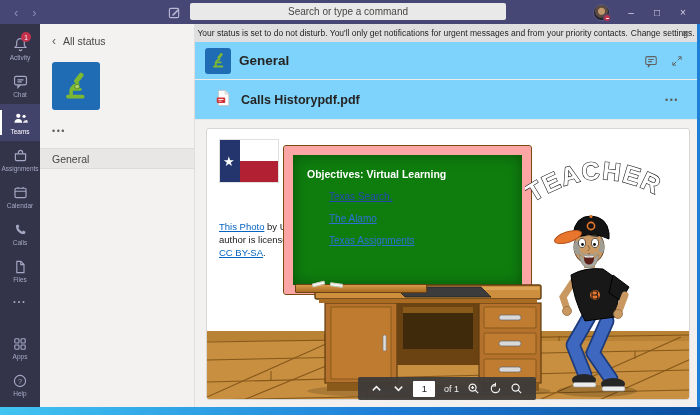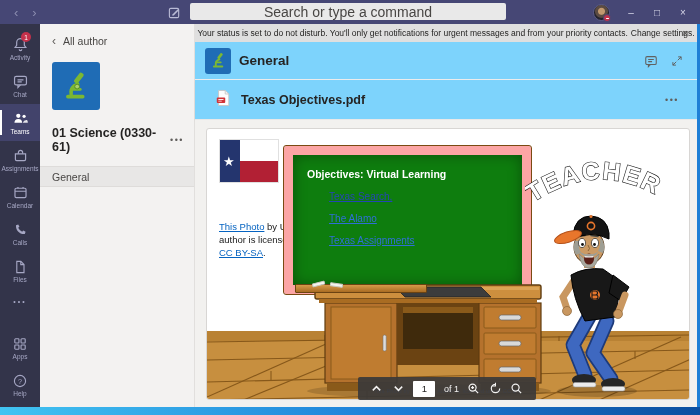--- a/index.html
+++ b/index.html
@@ -4,21 +4,21 @@
 <style>
   html,body{margin:0;padding:0;background:#888;}
   *{box-sizing:border-box;font-family:"Liberation Sans","DejaVu Sans",sans-serif;}
   #app{position:relative;width:700px;height:415px;background:#fff;overflow:hidden;}
 
   
   .titlebar{position:absolute;left:0;top:0;width:700px;height:24px;background:#464775;display:flex;align-items:center;}
   .nav-arrows{margin-left:14px;color:#8b8caf;font-size:13px;letter-spacing:14px;user-select:none;}
   .compose{position:absolute;left:168px;top:5px;color:#b9bad6;}
   .searchbox{position:absolute;left:190px;top:3px;width:316px;height:17px;background:#e9e9e9;border:none;border-radius:2px;
-    font-size:14px;color:#333;text-align:center;outline:none;}
+    font-size:10px;color:#333;text-align:center;outline:none;}
   .searchbox::placeholder{color:#484644;opacity:1;}
   .tb-right{position:absolute;right:6px;top:0;height:24px;display:flex;align-items:center;gap:4px;}
   .avatar{width:17px;height:17px;border-radius:50%;position:relative;margin-right:6px;
     background:radial-gradient(circle at 50% 42%,#c2996f 0 3px,#5b4b42 4px 6px,#23222e 7px);border:1px solid #5a5b85;}
   .dnd{position:absolute;right:-2px;bottom:-2px;width:8px;height:8px;border-radius:50%;background:#c4314b;border:1px solid #464775;}
   .dnd::after{content:"";position:absolute;left:1.5px;top:3px;width:3.5px;height:1.3px;background:#fff;border-radius:1px;}
   .winbtn{width:22px;height:24px;display:flex;align-items:center;justify-content:center;color:#d6d6e8;font-size:10px;cursor:default;}
 
   
   .rail{position:absolute;left:0;top:24px;width:40px;height:383px;background:#33344a;display:flex;flex-direction:column;align-items:stretch;padding-top:6px;}
@@ -219,33 +219,32 @@
             <text x="10" y="13.4" text-anchor="middle" font-size="9" fill="currentColor">?</text>
           </svg>
         </span>
       <span class="lbl">Help</span>
     </div>
   </div>
 
   <div class="panel">
     <div class="back-row">
       <span class="chev">‹</span>
-      <span>All author</span>
+      <span>All status</span>
     </div>
     <div class="team-tile">
       <svg width="34" height="34" viewBox="0 0 24 24">
         <rect x="5" y="18.2" width="13" height="2.6" rx="1.2" fill="#7cb832"></rect>
         <path d="M8.6 18.2c-.6-3.8 1.2-6.6 4.6-7.6" fill="none" stroke="#7cb832" stroke-width="2.4" stroke-linecap="round"></path>
         <rect x="12.2" y="2.2" width="3.4" height="8.4" rx="1.2" fill="#7cb832" transform="rotate(38 14 6.5)"></rect>
         <rect x="7.6" y="13.4" width="8.4" height="2" rx="1" fill="#7cb832"></rect>
         <circle cx="12.8" cy="12.4" r="1.7" fill="#a9d16c" stroke="#5a9020" stroke-width=".7"></circle>
       </svg>
     </div>
     <div class="team-name-row">
-      <span class="team-name">01 Science (0330-61)</span>
       <span class="mini-dots">•••</span>
     </div>
     <div class="channel-row">
       <span>General</span>
     </div>
   </div>
 
   <div class="main">
 
     <div class="banner">
@@ -284,21 +283,21 @@
     <div class="file-bar">
       <span>
         <svg width="16" height="18" viewBox="0 0 18 20">
             <path d="M4 1.5h7.5l4 4V18.5H4z" fill="#fdfdfd" stroke="#c8c6c4" stroke-width="1"></path>
             <path d="M11.5 1.5v4h4" fill="none" stroke="#c8c6c4" stroke-width="1"></path>
             <rect x="2" y="9.5" width="9.5" height="6" rx="1" fill="#d13438"></rect>
             <rect x="3.6" y="11.2" width="6.2" height="1" rx=".5" fill="#fff" opacity=".9"></rect>
             <rect x="3.6" y="13" width="4.2" height="1" rx=".5" fill="#fff" opacity=".9"></rect>
           </svg>
       </span>
-      <span class="file-name">Texas Objectives.pdf</span>
+      <span class="file-name">Calls Historypdf.pdf</span>
       <span class="mini-dots">•••</span>
     </div>
 
     <div class="viewer">
       <div class="slide">
 
         <div class="flag">
           <div class="flag-blue">
               <span class="flag-star">★</span>
             </div>

